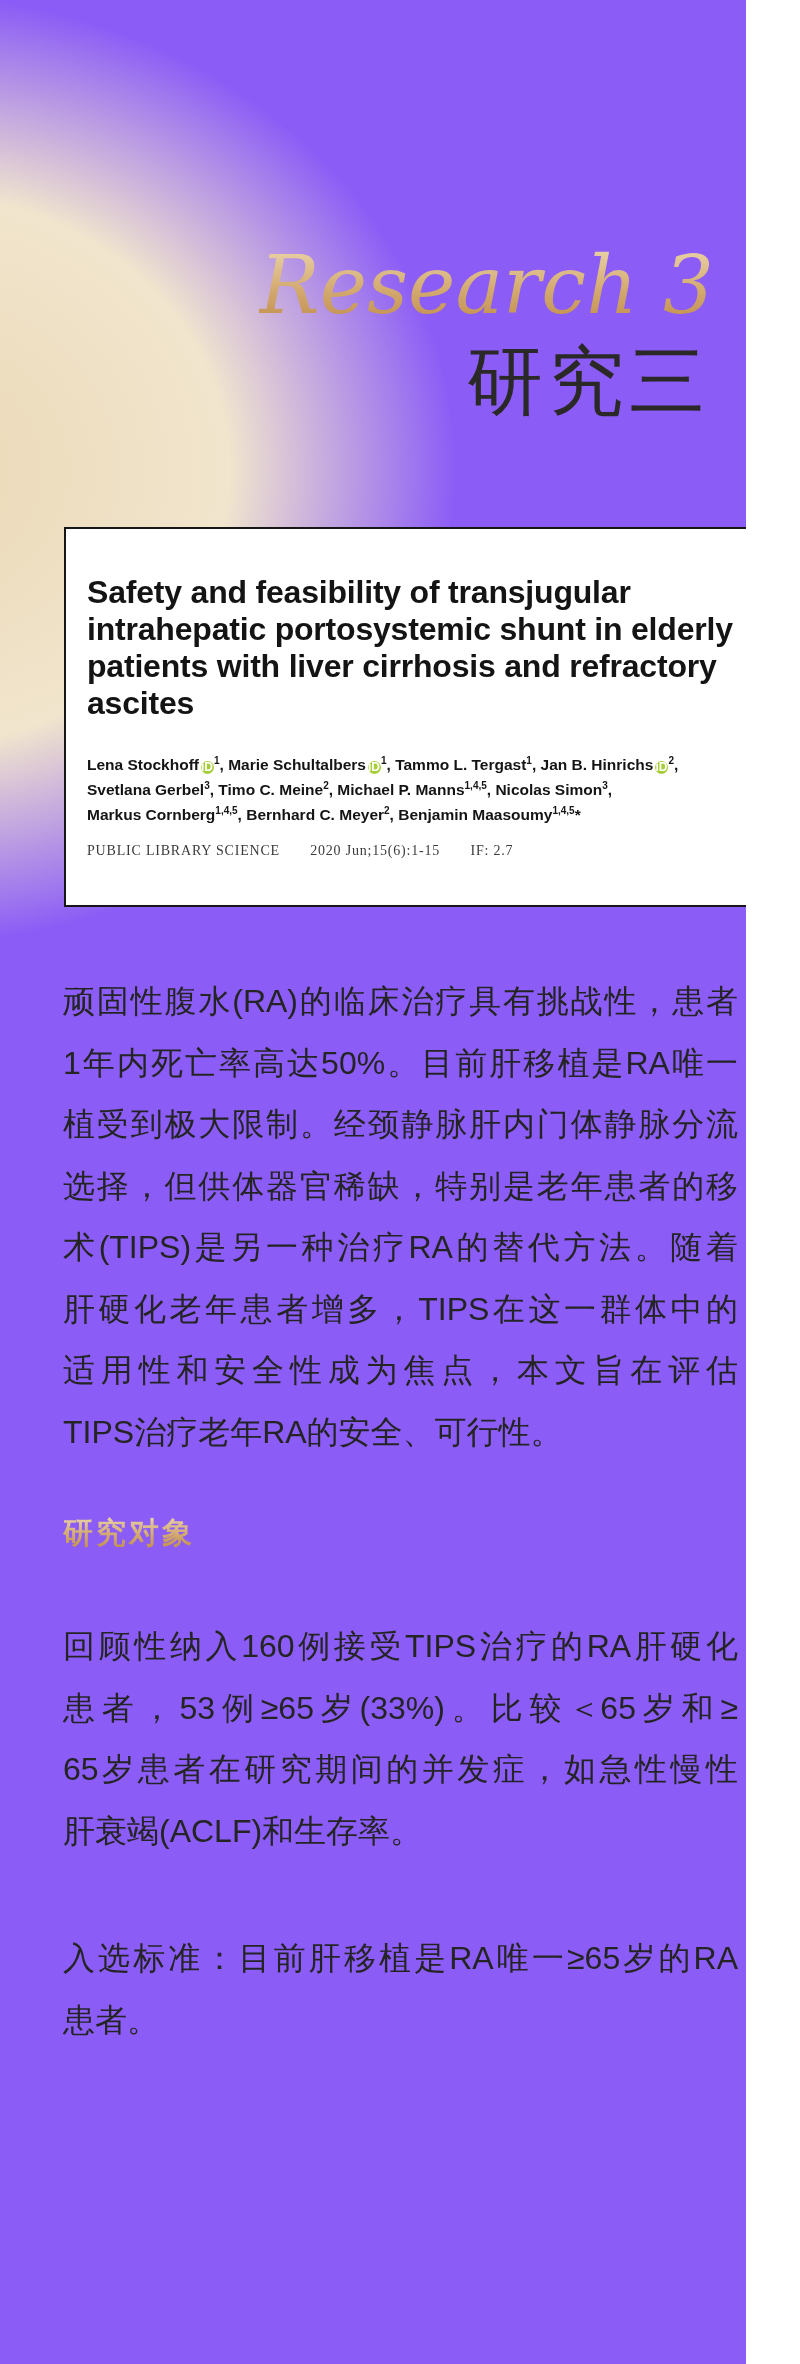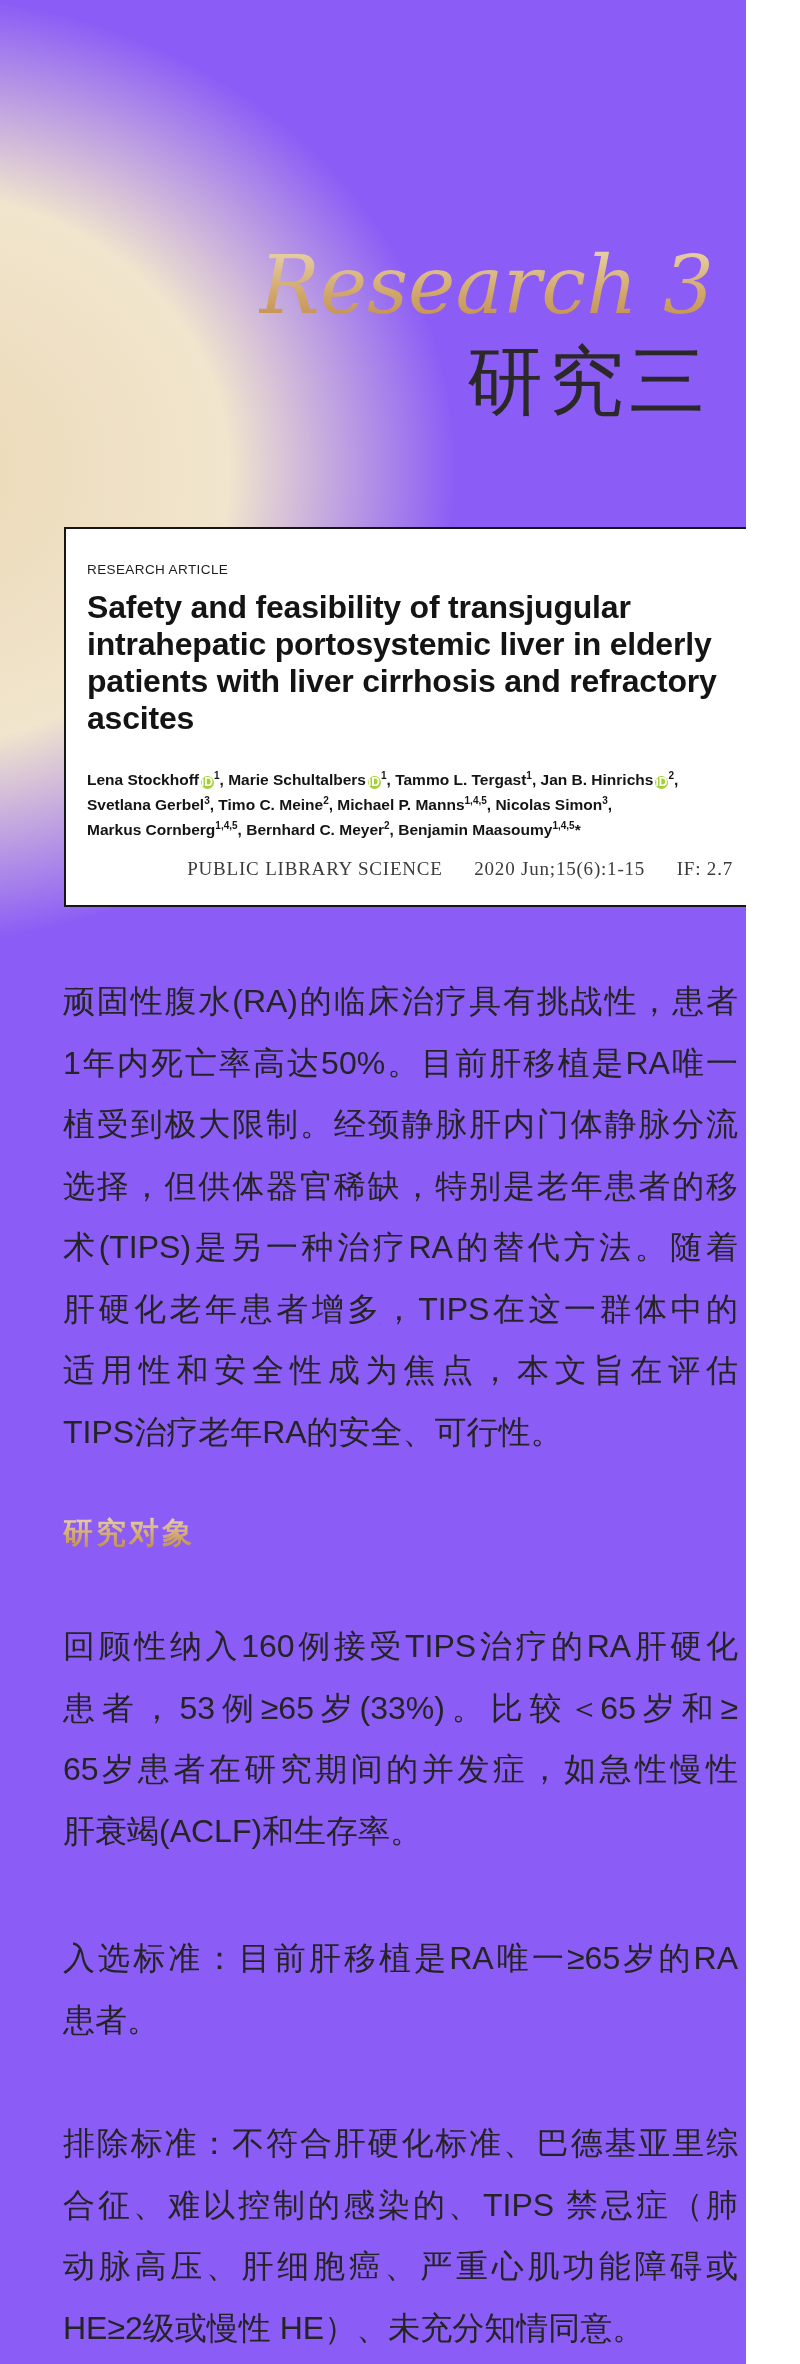--- a/index.html
+++ b/index.html
@@ -41,22 +41,22 @@
     color:#141414; letter-spacing:-0.2px;
   }
   .authors { margin-top:30px; font-size:15.5px; font-weight:700; color:#141414; line-height:25px; }
   .authors sup { font-size:10px; line-height:0; }
   .orcid {
     display:inline-block; width:13px; height:13px; border-radius:50%;
     background:#a6ce39; color:#ffffff; font-size:12px; font-weight:700;
     text-align:left; line-height:13px; vertical-align:-1px; margin:0 0 0 2px;
   }
   .journal {
-    margin-top:16px; font-family:"Liberation Serif", serif; font-size:19px;
-    color:#3b3b3b; letter-spacing:0.8px; white-space:nowrap;text-align:right;
+    margin-top:16px; font-family:"Liberation Serif", serif; font-size:14px;
+    color:#3b3b3b; letter-spacing:0.8px; white-space:nowrap;
   }
   .journal span + span { margin-left:26px; }
   .para { position:absolute; left:63px; width:675px; font-size:32px; color:#242424; }
   .line { line-height:61.5px; }
   .line.just { text-align:justify; text-align-last:justify; }
   .section-heading {
     position:absolute; left:63px; top:1515px; margin:0; line-height:1.2;
     font-family:"Liberation Serif", serif; font-weight:700; font-size:30px;
     letter-spacing:3px;
   }
@@ -64,24 +64,23 @@
 </head>
 <body>
 
 <div class="page">
   <div class="bg-blob"></div>
 
   <div class="hdr-script gold-grad">Research 3</div>
   <div class="hdr-cn">研究三</div>
 
   <div class="card">
-    <div class="kicker">RESEARCH ARTICLE</div>
     <h1 class="ptitle" id="paper-title">
         <div>Safety and feasibility of transjugular</div>
-        <div>intrahepatic portosystemic liver in elderly</div>
+        <div>intrahepatic portosystemic shunt in elderly</div>
         <div>patients with liver cirrhosis and refractory</div>
         <div>ascites</div>
       </h1>
     <div class="authors" id="paper-authors">
         <div><span>Lena Stockhoff</span><span class="orcid">iD</span><sup>1</sup><span>, </span><span>Marie Schultalbers</span><span class="orcid">iD</span><sup>1</sup><span>, </span><span>Tammo L. Tergast</span><sup>1</sup><span>, </span><span>Jan B. Hinrichs</span><span class="orcid">iD</span><sup>2</sup><span>,</span></div>
         <div><span>Svetlana Gerbel</span><sup>3</sup><span>, </span><span>Timo C. Meine</span><sup>2</sup><span>, </span><span>Michael P. Manns</span><sup>1,4,5</sup><span>, </span><span>Nicolas Simon</span><sup>3</sup><span>,</span></div>
         <div><span>Markus Cornberg</span><sup>1,4,5</sup><span>, </span><span>Bernhard C. Meyer</span><sup>2</sup><span>, </span><span>Benjamin Maasoumy</span><sup>1,4,5</sup><span>*</span></div>
       </div>
     <div class="journal">
       <span>PUBLIC LIBRARY SCIENCE</span>
@@ -104,19 +103,13 @@
   <div class="para" id="para-1" style="top:1616px">
       <div class="line just">回顾性纳入160例接受TIPS治疗的RA肝硬化</div>
       <div class="line just">患者，53例≥65岁(33%)。比较＜65岁和≥</div>
       <div class="line just">65岁患者在研究期间的并发症，如急性慢性</div>
       <div class="line">肝衰竭(ACLF)和生存率。</div>
     </div>
   <div class="para" id="para-2" style="top:1928px">
       <div class="line just">入选标准：目前肝移植是RA唯一≥65岁的RA</div>
       <div class="line">患者。</div>
     </div>
-  <div class="para" id="para-3" style="top:2113px">
-      <div class="line just">排除标准：不符合肝硬化标准、巴德基亚里综</div>
-      <div class="line just">合征、难以控制的感染的、TIPS 禁忌症（肺</div>
-      <div class="line just">动脉高压、肝细胞癌、严重心肌功能障碍或</div>
-      <div class="line">HE≥2级或慢性 HE）、未充分知情同意。</div>
-    </div>
 </div>
 
 </body></html>

